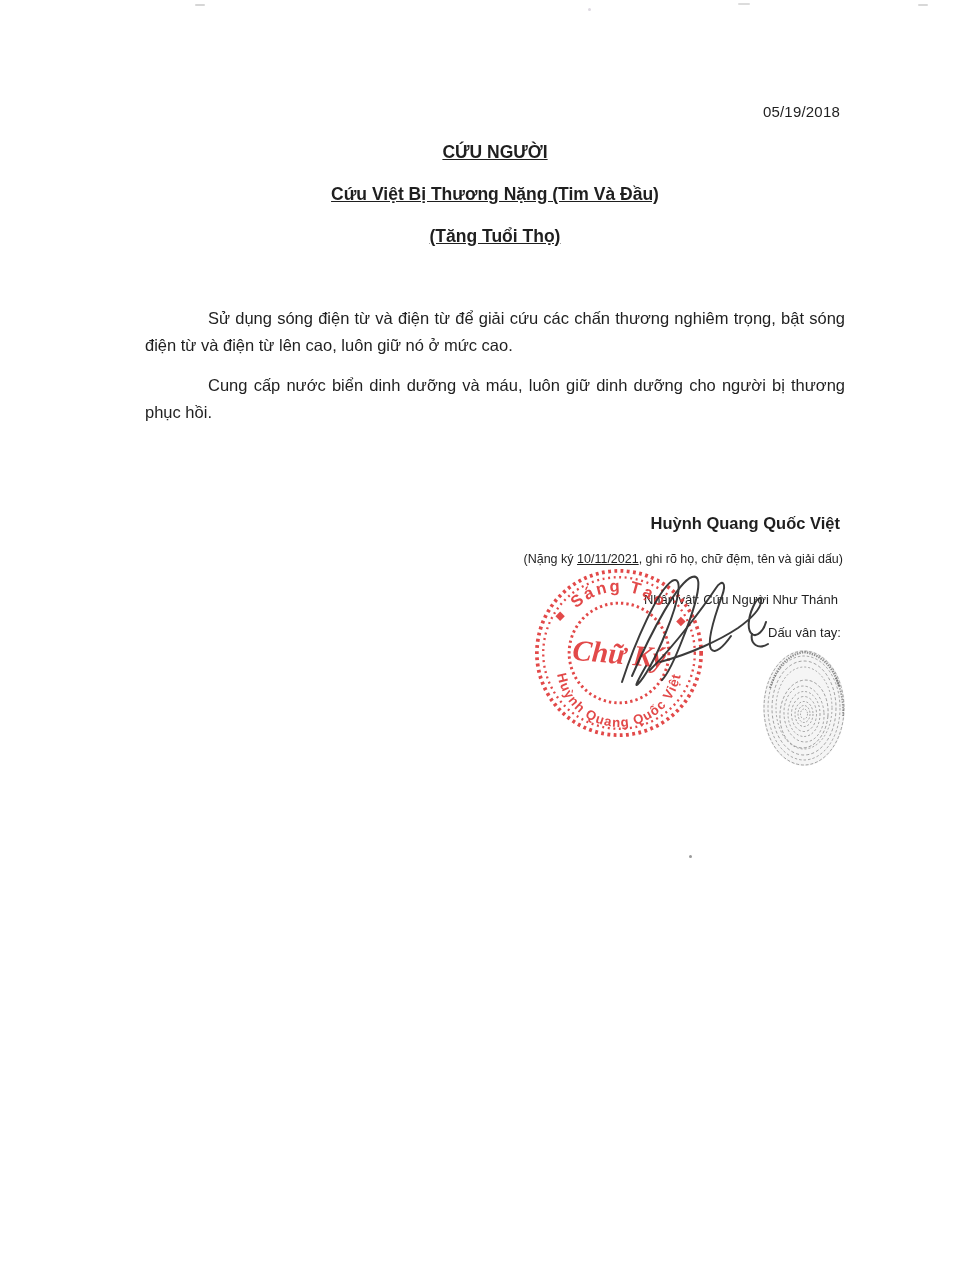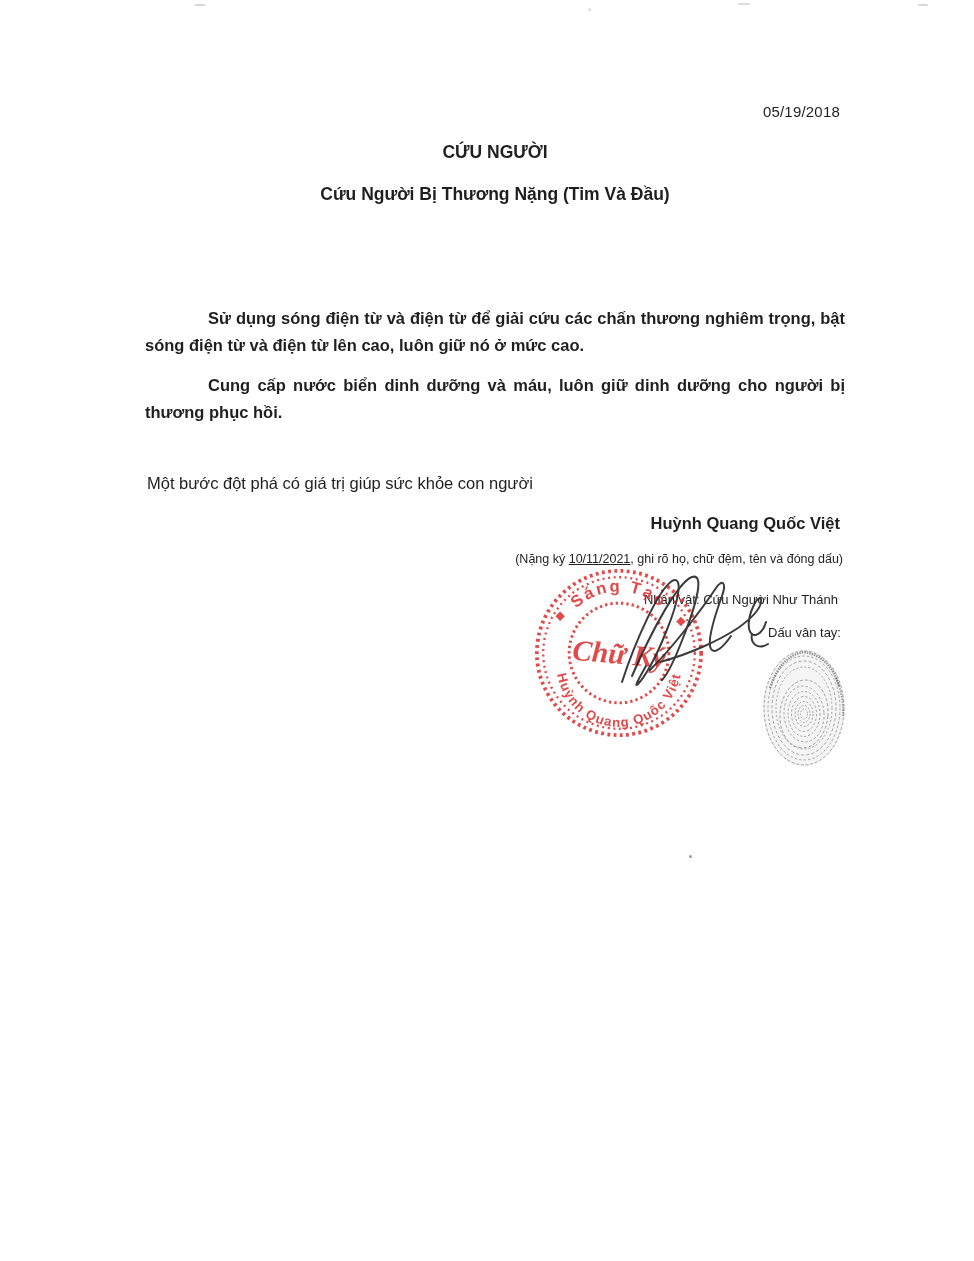--- a/index.html
+++ b/index.html
@@ -24,31 +24,32 @@
     left: 145px;
     right: 129px;
     top: 141px;
     text-align: center;
   }
   .head-block .h-line {
     font-weight: bold;
     font-size: 17.5px;
     line-height: 22px;
     margin: 0 0 20px 0;
+    text-decoration: underline;
   }
   .body-block {
     position: absolute;
     left: 145px;
     right: 129px;
     top: 305px;
     font-size: 16.5px;
     line-height: 27px;
     text-align: justify;
   }
-  .body-block p { margin: 0 0 13px 0; text-indent: 63px; font-weight: bold; }
+  .body-block p { margin: 0 0 13px 0; text-indent: 63px; }
   .breakthrough {
     position: absolute;
     left: 147px;
     top: 474px;
     font-size: 16.5px;
   }
   .signer-name {
     position: absolute;
     top: 514px;
     right: 134px;
@@ -110,33 +111,33 @@
 </style>
 </head>
 <body>
 
 <div class="page">
 
   <div class="date-line">05/19/2018</div>
 
   <div class="head-block">
     <div class="h-line">CỨU NGƯỜI</div>
-    <div class="h-line">Cứu Người Bị Thương Nặng (Tim Và Đầu)</div>
+    <div class="h-line">Cứu Việt Bị Thương Nặng (Tim Và Đầu)</div>
+    <div class="h-line">(Tăng Tuổi Thọ)</div>
   </div>
 
   <div class="body-block">
     <p>Sử dụng sóng điện từ và điện từ để giải cứu các chấn thương nghiêm trọng, bật sóng điện từ và điện từ lên cao, luôn giữ nó ở mức cao.</p>
     <p>Cung cấp nước biển dinh dưỡng và máu, luôn giữ dinh dưỡng cho người bị thương phục hồi.</p>
   </div>
 
-  <div class="breakthrough">Một bước đột phá có giá trị giúp sức khỏe con người</div>
 
   <div class="signer-name">Huỳnh Quang Quốc Việt</div>
 
-  <div class="sign-note"><span>(Nặng ký </span><span class="u">10/11/2021</span><span>, ghi rõ họ, chữ đệm, tên và đóng dấu)</span></div>
+  <div class="sign-note"><span>(Nặng ký </span><span class="u">10/11/2021</span><span>, ghi rõ họ, chữ đệm, tên và giải dấu)</span></div>
 
   <div class="character-line">Nhân vật: Cứu Người Như Thánh</div>
 
   <div class="fingerprint-label">Dấu vân tay:</div>
 
   <div class="stamp-wrap">
     <svg width="176" height="176" viewBox="0 0 180 180">
       <g fill="none" stroke="#e03a3a">
         <circle cx="90" cy="90" r="84" stroke-width="3.8" stroke-dasharray="2.9 3.5"></circle>
         <circle cx="90" cy="90" r="77.5" stroke-width="2.4" stroke-dasharray="2 3.7"></circle>

